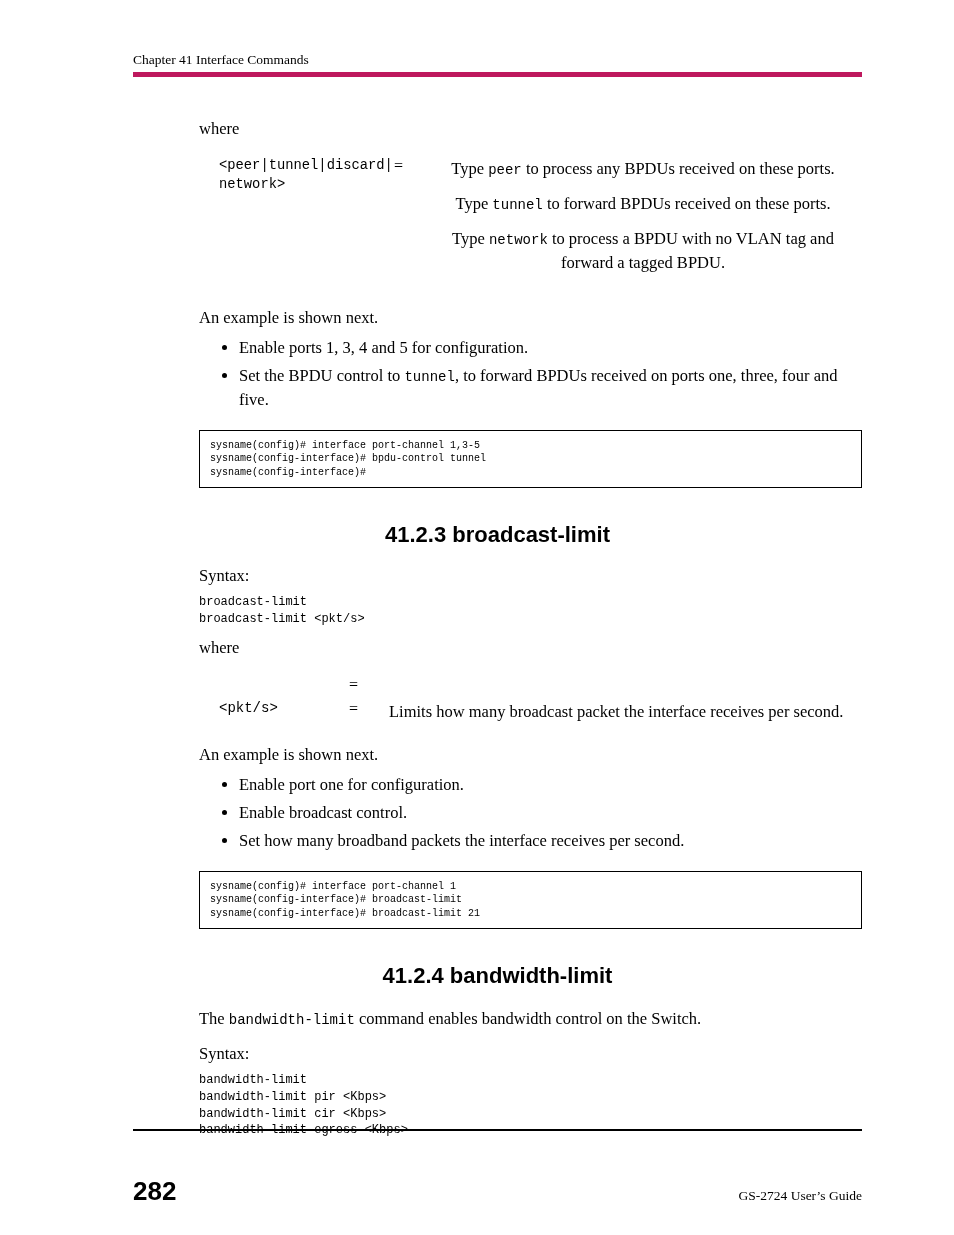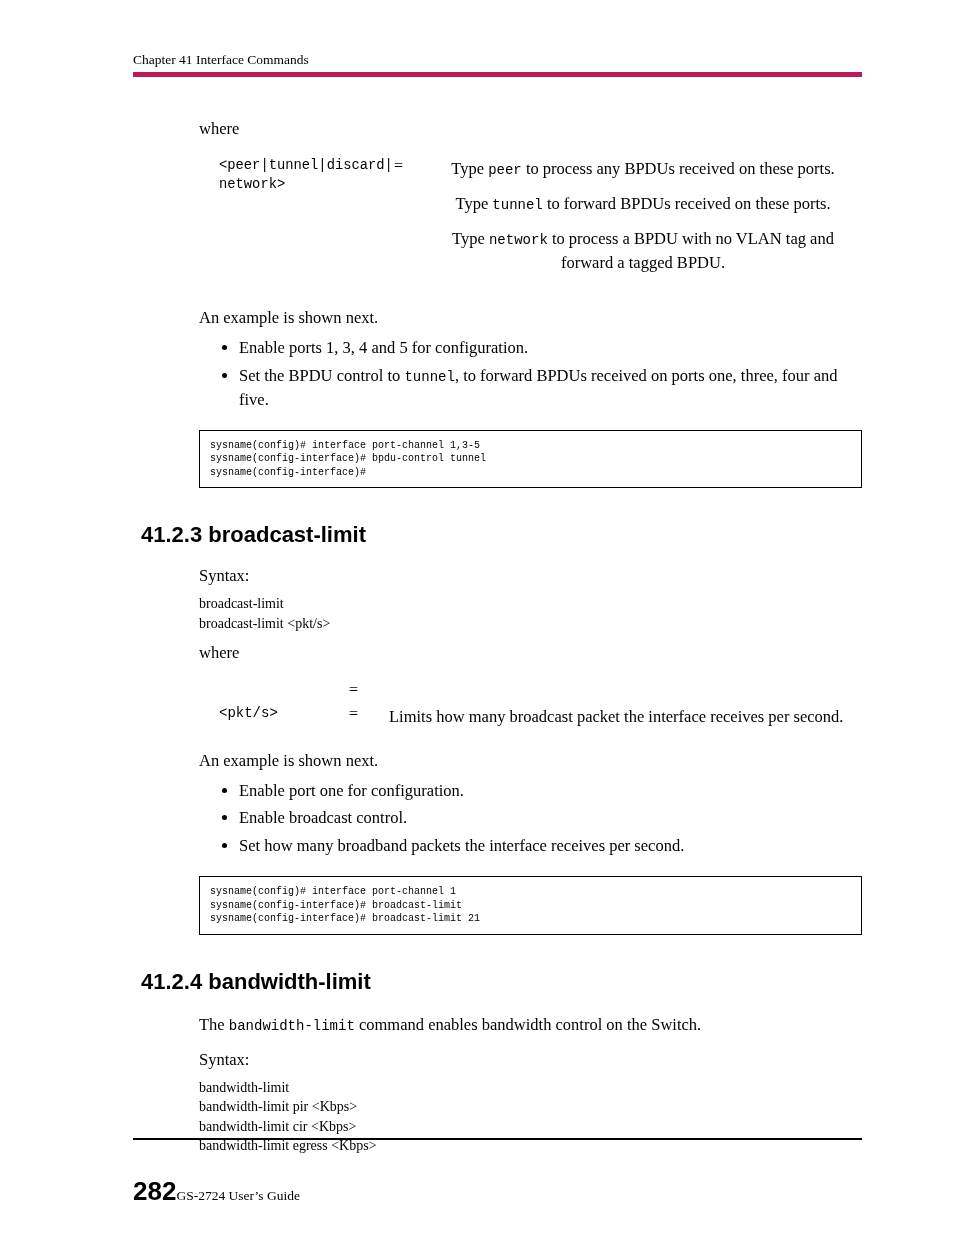--- a/index.html
+++ b/index.html
@@ -43,44 +43,45 @@
       font-size:10px;
       padding:8px 10px;
       line-height:1.35;
       margin-bottom:34px;
       white-space:pre;
     }
     h2.sec-head {
       font-family: Arial, Helvetica, sans-serif;
       font-size:22px;
       font-weight:bold;
-      margin-left:8px;
+      margin-left:0;
       margin-bottom:18px;
+      text-align:center;
     }
     .syntax-lbl { font-size:16.5px; margin-bottom:8px; }
     .syntax-code {
-      font-family:Liberation Serif, serif;
-      font-size:14px;
+      font-family:Liberation Mono, monospace;
+      font-size:12px;
       line-height:1.4;
       white-space:pre;
       margin-bottom:10px;
     }
     .tbl { margin-top:10px; margin-bottom:4px;}
     .tbl-row { display:flex; align-items:flex-start; margin-bottom:6px; padding-left:20px;}
     .tbl-slot1 { font-family:Liberation Mono, monospace; font-size:14px; width:130px; flex-shrink:0;}
     .tbl-eq { width:40px; font-size:16px; flex-shrink:0;}
     .tbl-desc { font-size:16.5px; line-height:1.4; flex:1;}
     .body-p { font-size:16.5px; line-height:1.5; margin-bottom:12px;}
     .footer {
       position:absolute;
       left:133px; right:92px; bottom:28px;
       border-top:2px solid #000;
-      padding-top:7px;
+      padding-top:16px;
       display:flex;
-      justify-content:flex-start;
+      justify-content:space-between;
       align-items:baseline;
     }
     .pg-num { font-family: Arial, Helvetica, sans-serif; font-size:26px; font-weight:bold;}
     .guide { font-size:13.5px;margin-top:41px;}
     .sec-block-h2 { margin-left:0; }
   </style>
 </head>
 <body>
 
 <div class="header-line">Chapter 41 Interface Commands</div>

